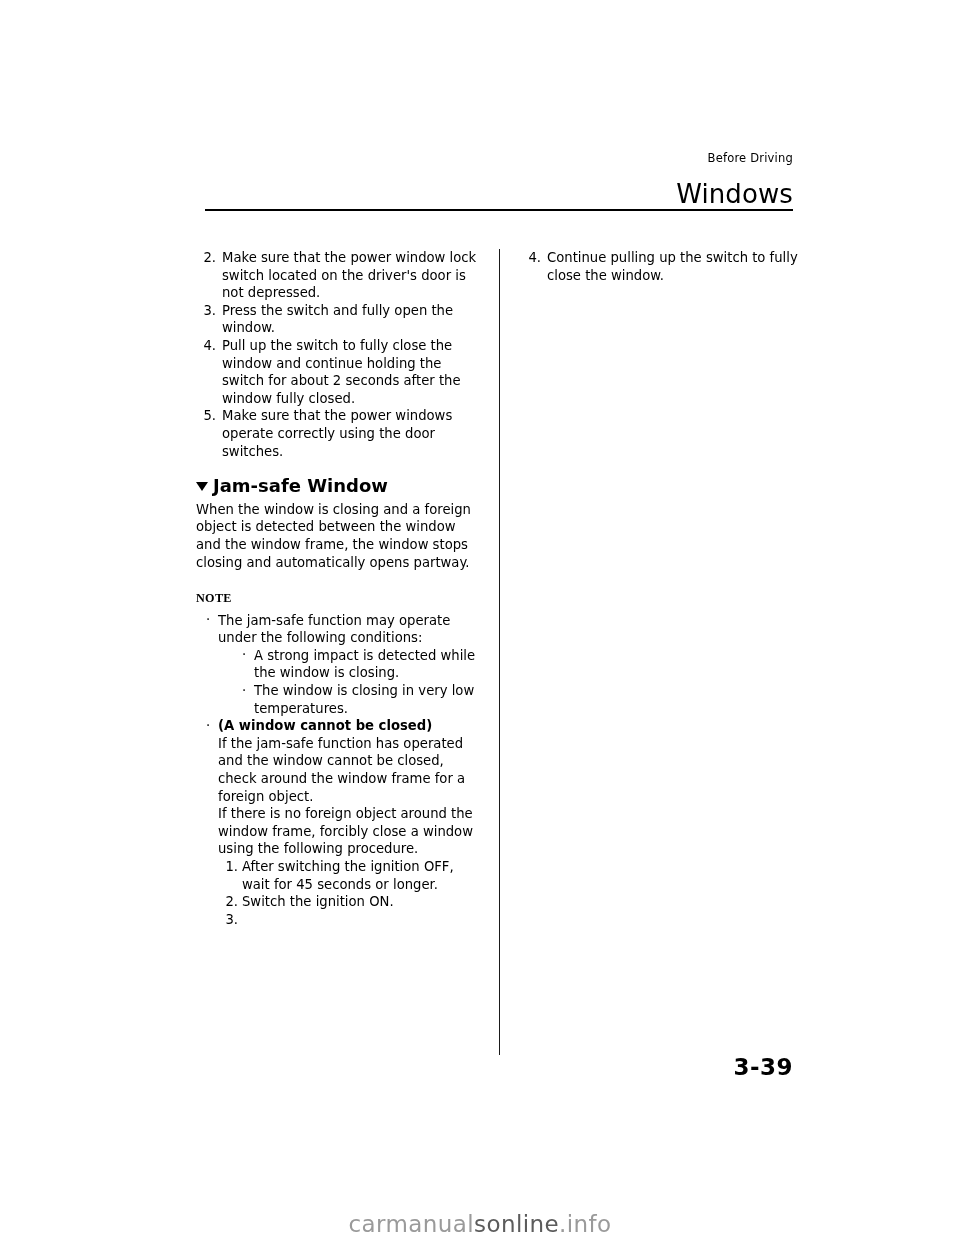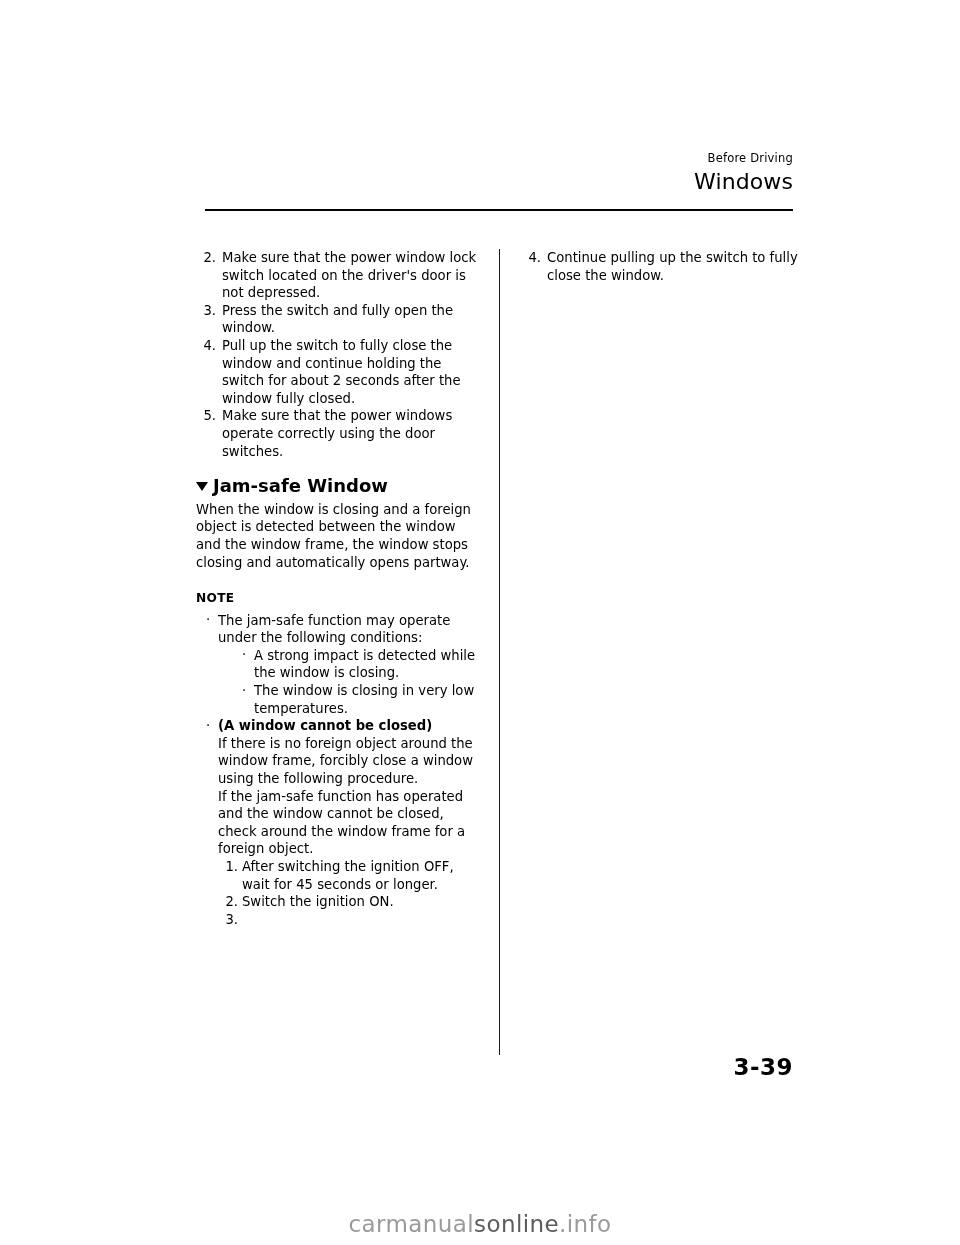--- a/index.html
+++ b/index.html
@@ -28,23 +28,23 @@
     width: 588px;
     text-align: right;
   }
   .header-section {
     font-size: 11.5px;
     letter-spacing: 0.2px;
     color: #000;
     line-height: 1.2;
   }
   .header-title {
-    font-size: 22px;
+    font-size: 26px;
     line-height: 1.15;
-    margin-top: 3px;
+    margin-top: 14px;
     letter-spacing: 0.1px;
   }
   .header-rule {
     position: absolute;
     left: 205px;
     top: 209px;
     width: 588px;
     height: 2.2px;
     background: #000;
   }
@@ -121,20 +121,21 @@
   .para {
     margin-top: 4px;
   }
 
   .note-label {
     font-weight: bold;
     font-size: 12.2px;
     letter-spacing: 0.3px;
     margin-top: 19px;
     margin-bottom: 4px;
+    font-family: Liberation Serif, serif;
   }
 
   
   ul.dot {
     list-style: none;
     margin: 0;
     padding: 0;
   }
   ul.dot > li {
     position: relative;
@@ -240,22 +241,22 @@
           </li>
           <li>
             <span class="bullet">·</span>
             <span>The window is closing in very low temperatures.</span>
           </li>
         </ul>
       </li>
       <li>
         <span class="bullet">·</span>
         <span class="bold blk">(A window cannot be closed)</span>
+        <span class="blk">If the jam-safe function has operated and the window cannot be closed, check around the window frame for a foreign object.</span>
         <span class="blk">If there is no foreign object around the window frame, forcibly close a window using the following procedure.</span>
-        <span class="blk">If the jam-safe function has operated and the window cannot be closed, check around the window frame for a foreign object.</span>
         <ol class="num indent2">
           <li>
             <span class="marker">1.</span>
             <span>After switching the ignition OFF, wait for 45 seconds or longer.</span>
           </li>
           <li>
             <span class="marker">2.</span>
             <span>Switch the ignition ON.</span>
           </li>
           <li>

